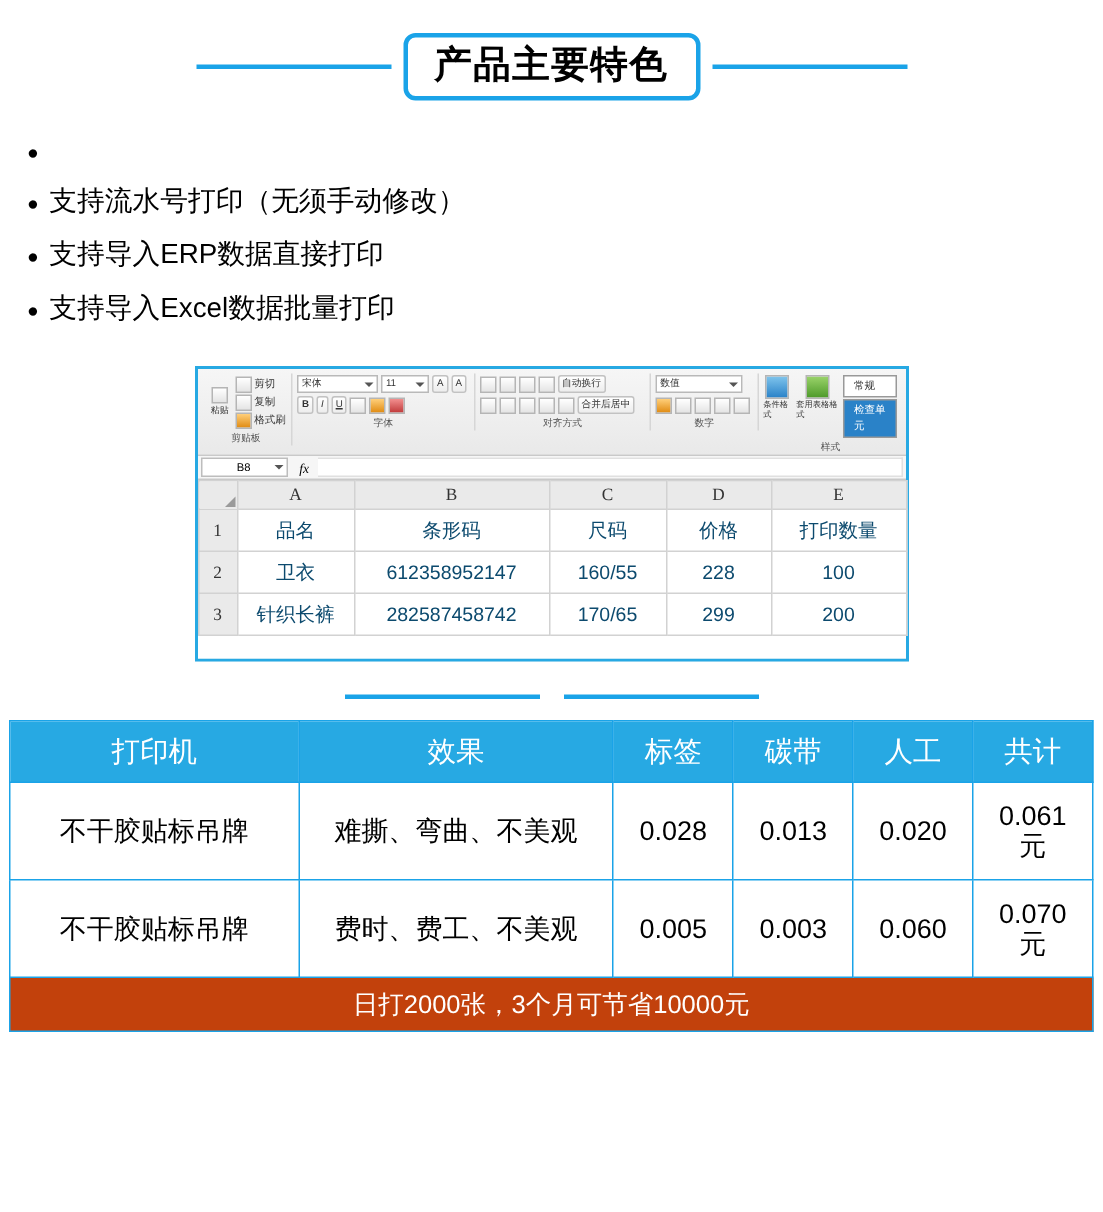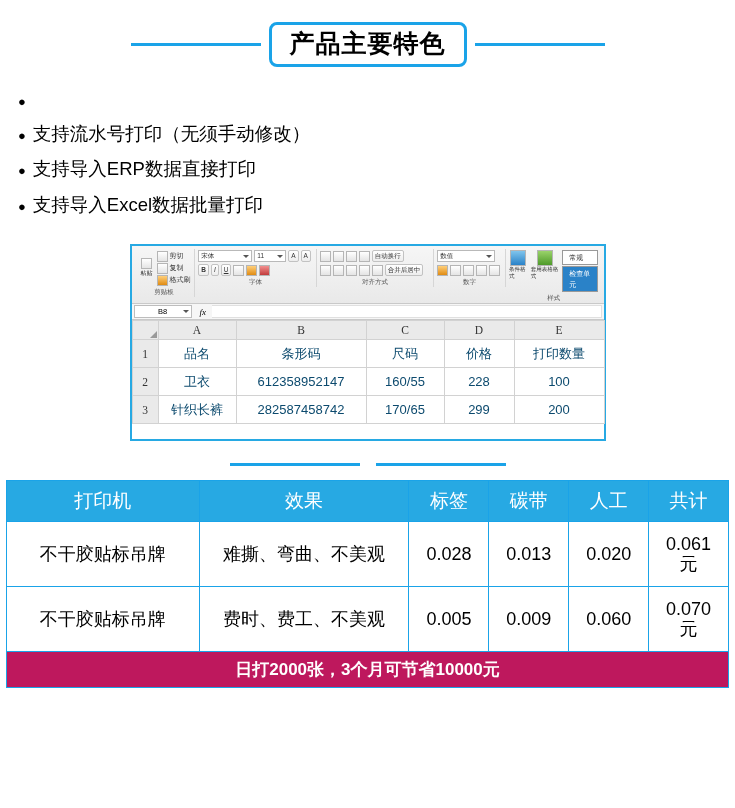--- a/index.html
+++ b/index.html
@@ -236,25 +236,25 @@
   table.cost thead th {
     background: #27a9e3;
     color: #fff;
     font-weight: normal;
     font-size: 19px;
     padding: 7px 2px;
   }
   table.cost td.name { font-size: 18px; height: 52px; }
   table.cost td.num  { font-size: 18px; }
   .footer-bar {
-    background: #be185d;
+    background: #c2410c;
     color: #fff;
     text-align: center;
     font-size: 17px;
-    font-weight: bold;
+    font-weight: normal;
     padding: 6px 4px;
     border: 1px solid #1aa3e8;
     border-top: none;
   }
 </style>
 </head>
 <body>
 
 <div class="section-head" style="margin-top:22px;">
   <div class="rule left"></div>
@@ -470,21 +470,21 @@
         <td class="num">0.028</td>
         <td class="num">0.013</td>
         <td class="num">0.020</td>
         <td class="num" style="white-space:pre-line;line-height:1.15;">0.061
 元</td>
       </tr>
       <tr>
         <td class="name">不干胶贴标吊牌</td>
         <td class="name">费时、费工、不美观</td>
         <td class="num">0.005</td>
-        <td class="num">0.009</td>
+        <td class="num">0.003</td>
         <td class="num">0.060</td>
         <td class="num" style="white-space:pre-line;line-height:1.15;margin-top:47px;">0.070
 元</td>
       </tr>
     </tbody>
   </table>
   <div class="footer-bar">日打2000张，3个月可节省10000元</div>
 </div>
 
 </body></html>

